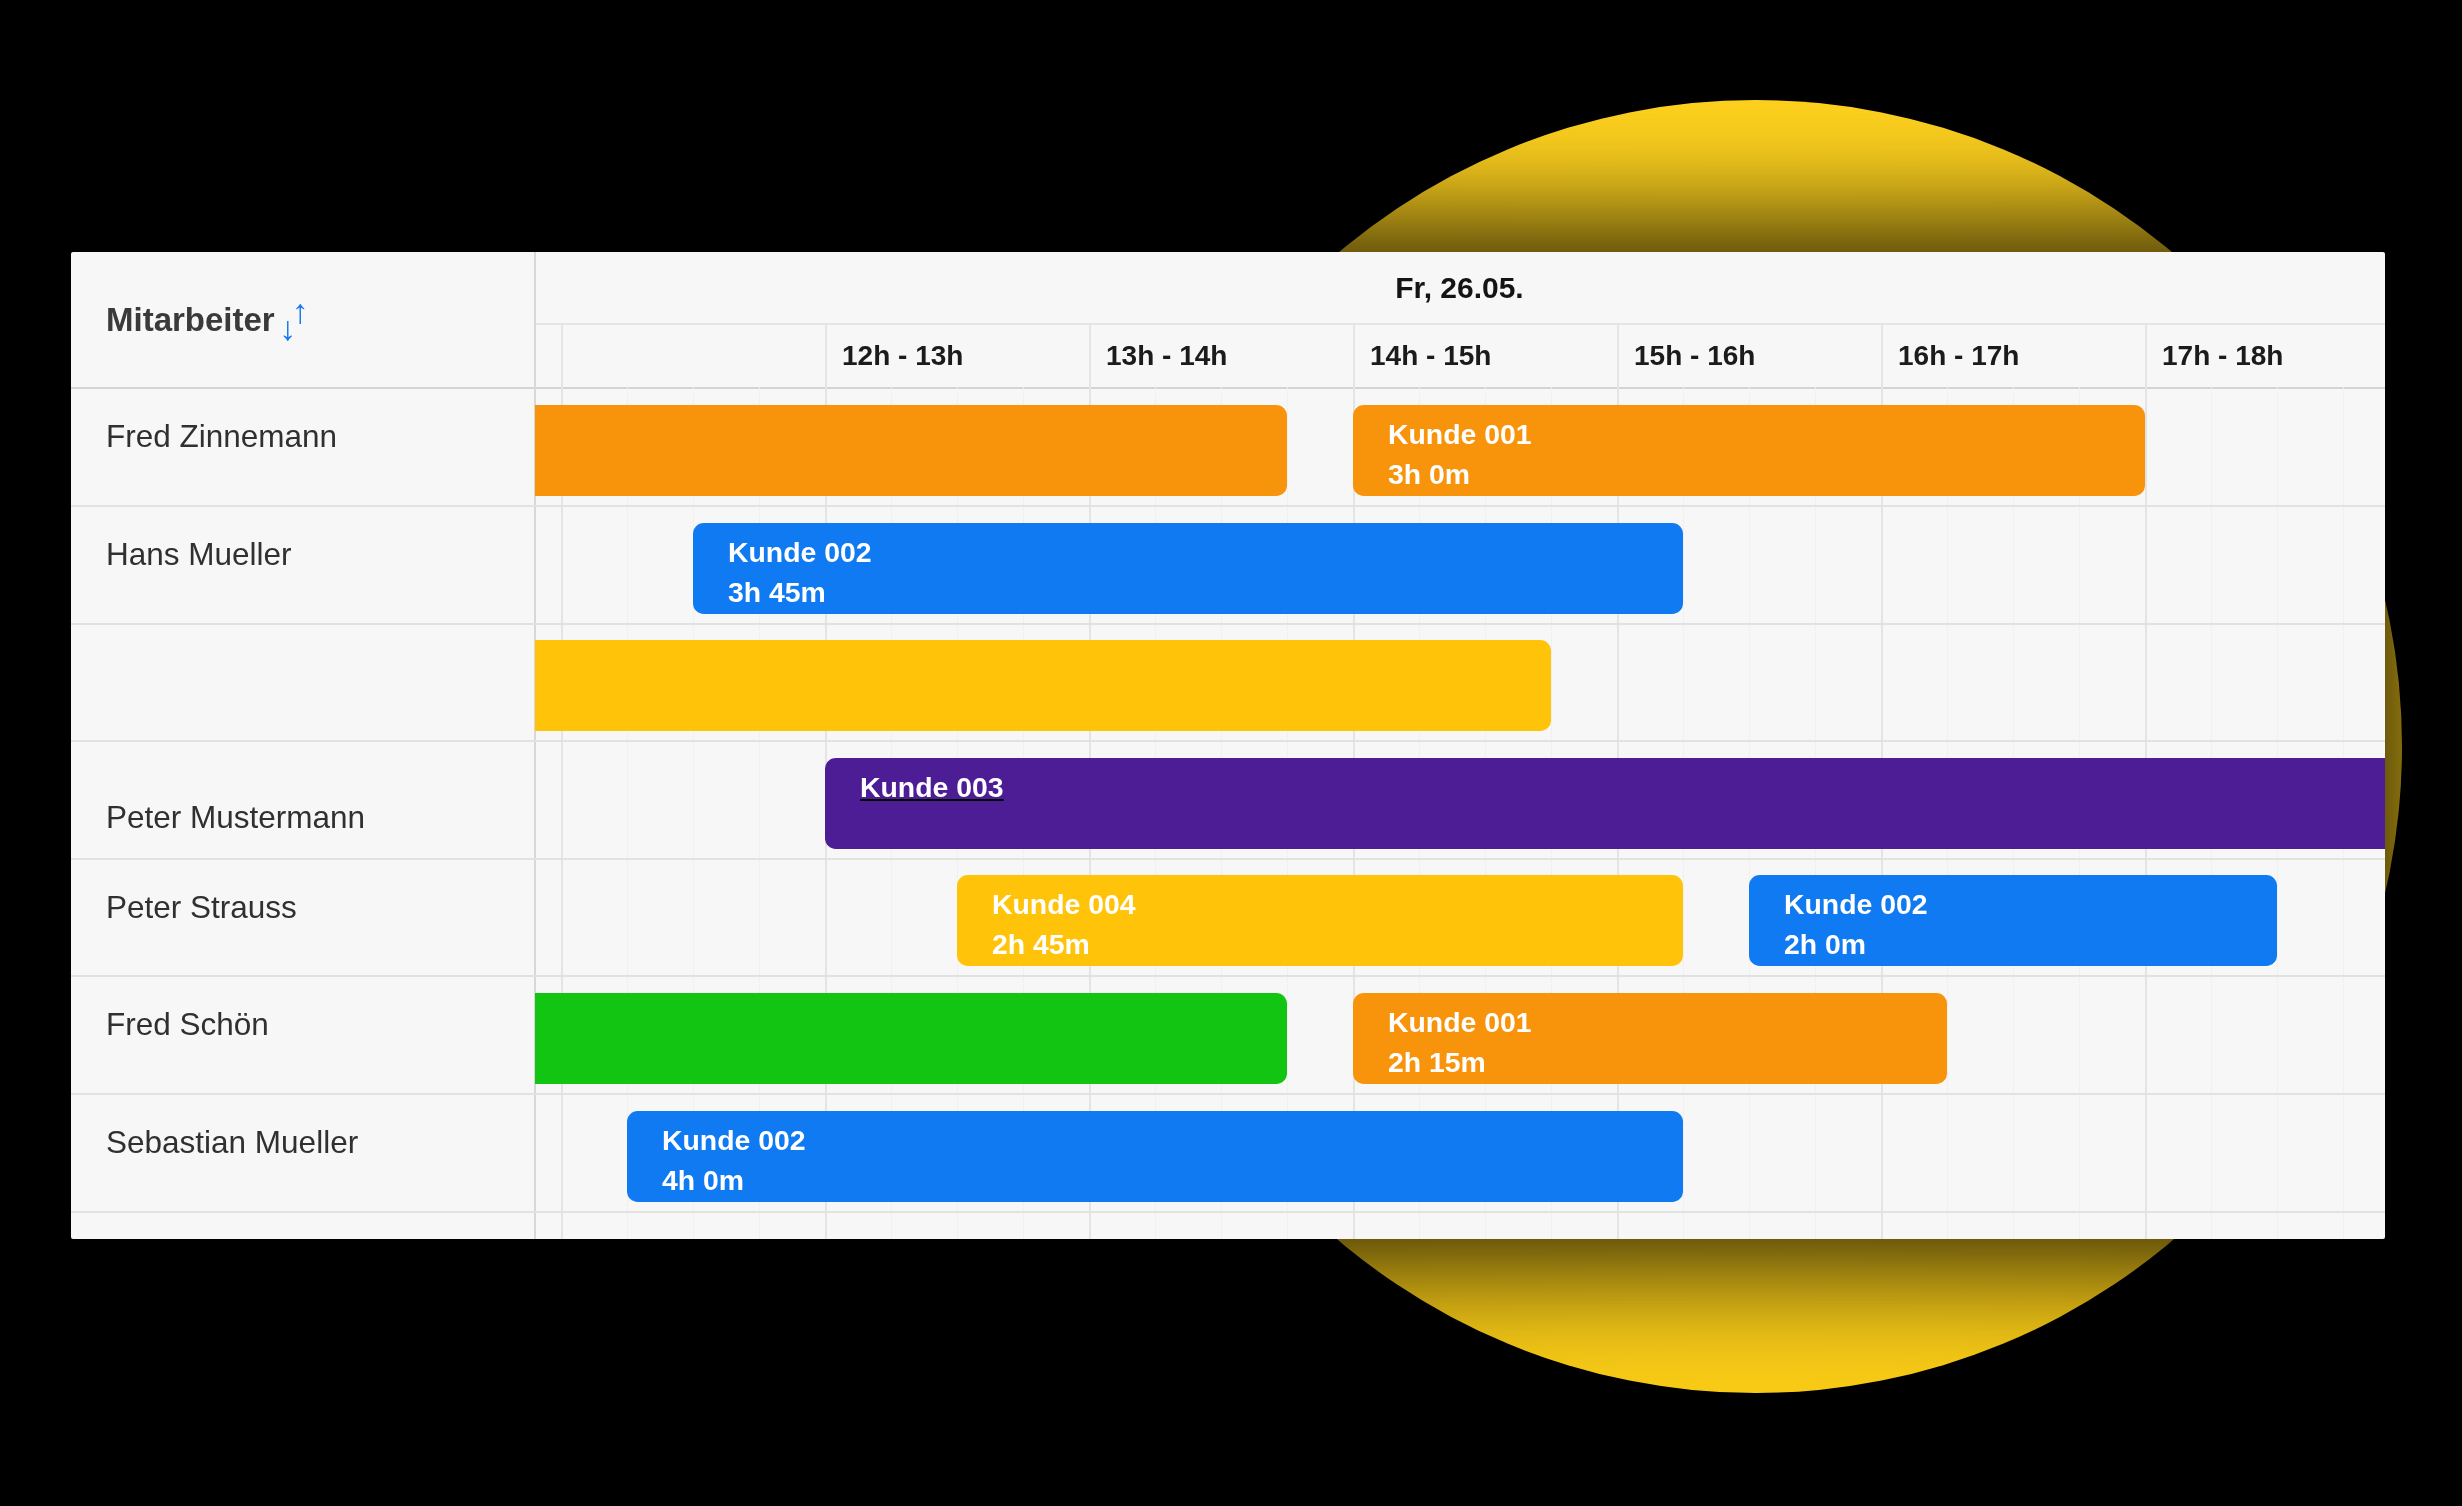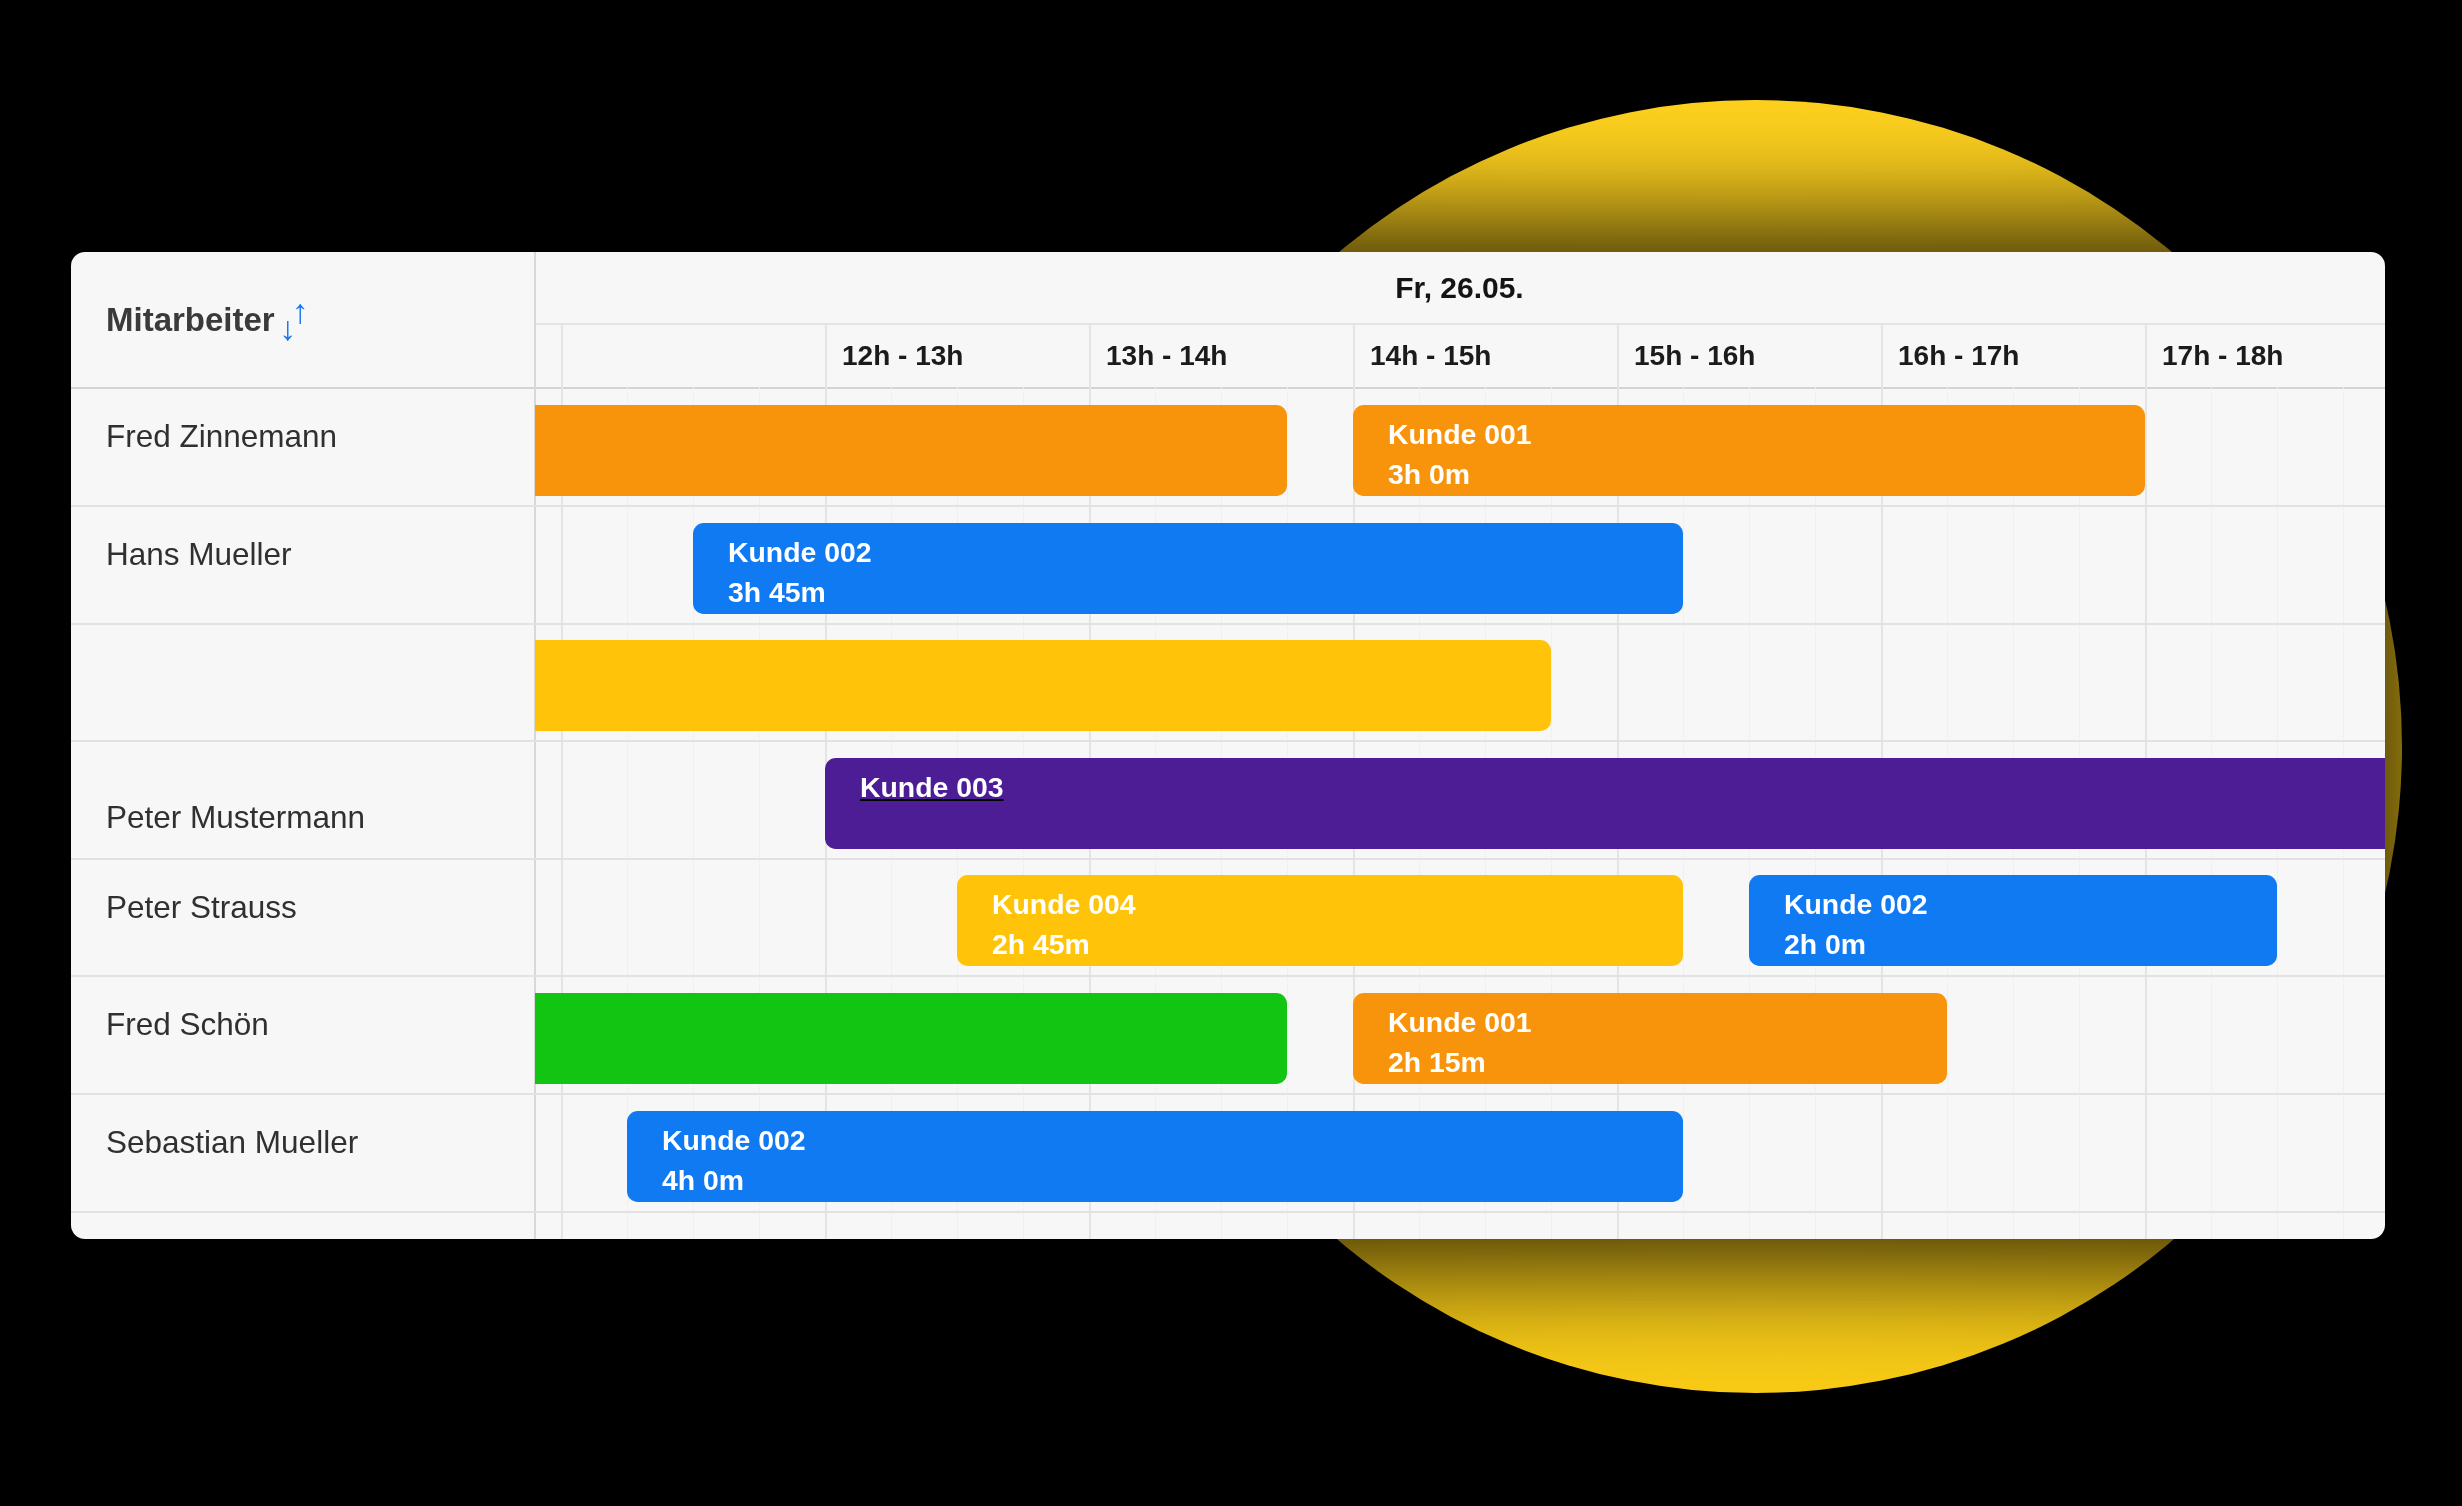--- a/index.html
+++ b/index.html
@@ -6,21 +6,21 @@
   body{width:2462px;height:1506px;position:relative;overflow:hidden;
        font-family:"Liberation Sans", sans-serif;}
 
   
   #circle{position:absolute;left:1109px;top:100px;width:1293px;height:1293px;
           border-radius:50%;
           background:radial-gradient(circle at 50% 40%, #FFD61F 0%, #FFD21E 55%, #F5C70E 100%);}
 
   
   #panel{position:absolute;left:71px;top:252px;width:2314px;height:987px;
-         background:#F7F7F7;border-radius:14px;overflow:hidden;
+         background:#F7F7F7;border-radius:2px;overflow:hidden;
          box-shadow:0 0 115px 31px rgba(0,0,0,0.8);}
 
   .hline{position:absolute;left:0;width:2314px;height:1.5px;background:#E2E2E2;}
   .vline-major{position:absolute;width:1.5px;background:#E4E4E4;}
   .vline-minor{position:absolute;width:0;border-left:1.5px dotted #EAEAEA;}
   #col-divider{position:absolute;left:463px;top:0;width:1.5px;height:987px;background:#D8D8D8;}
   #header-bottom{position:absolute;left:0;top:135px;width:2314px;height:1.5px;background:#D4D4D4;}
   #date-hour-divider{position:absolute;left:463px;top:71px;width:1851px;height:1.5px;background:#E4E4E4;}
 
   #employees-header{position:absolute;left:0;top:0;width:463px;height:135px;

